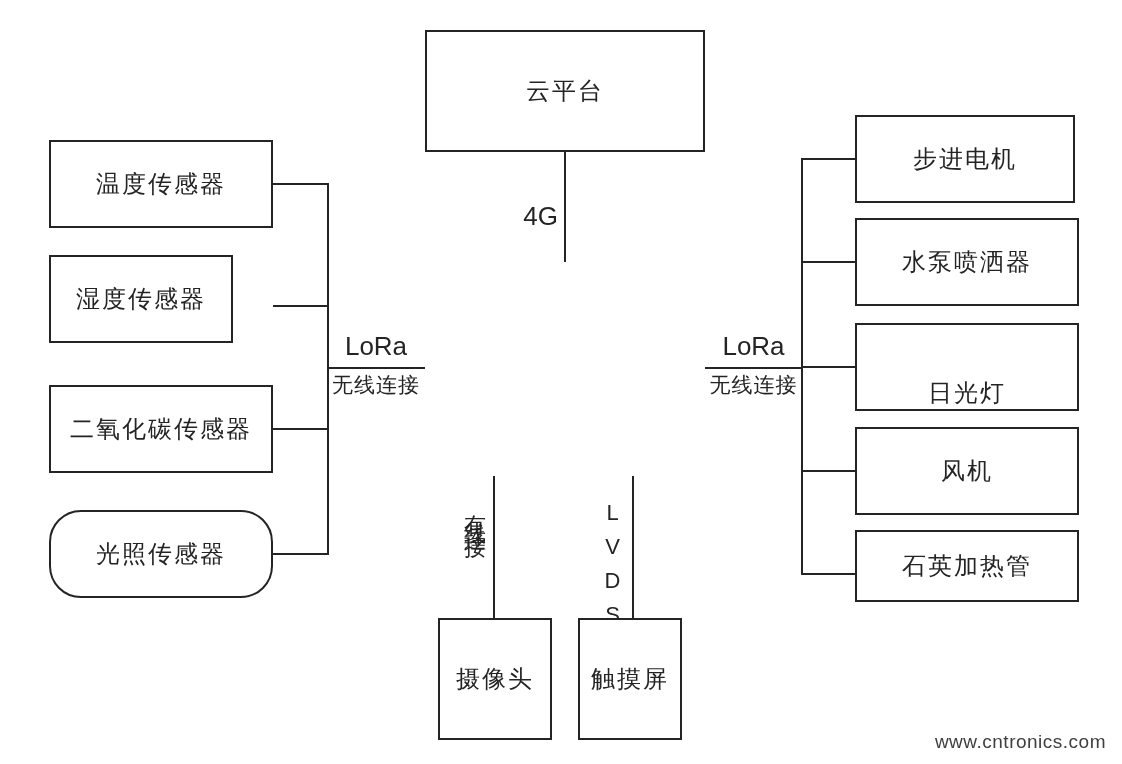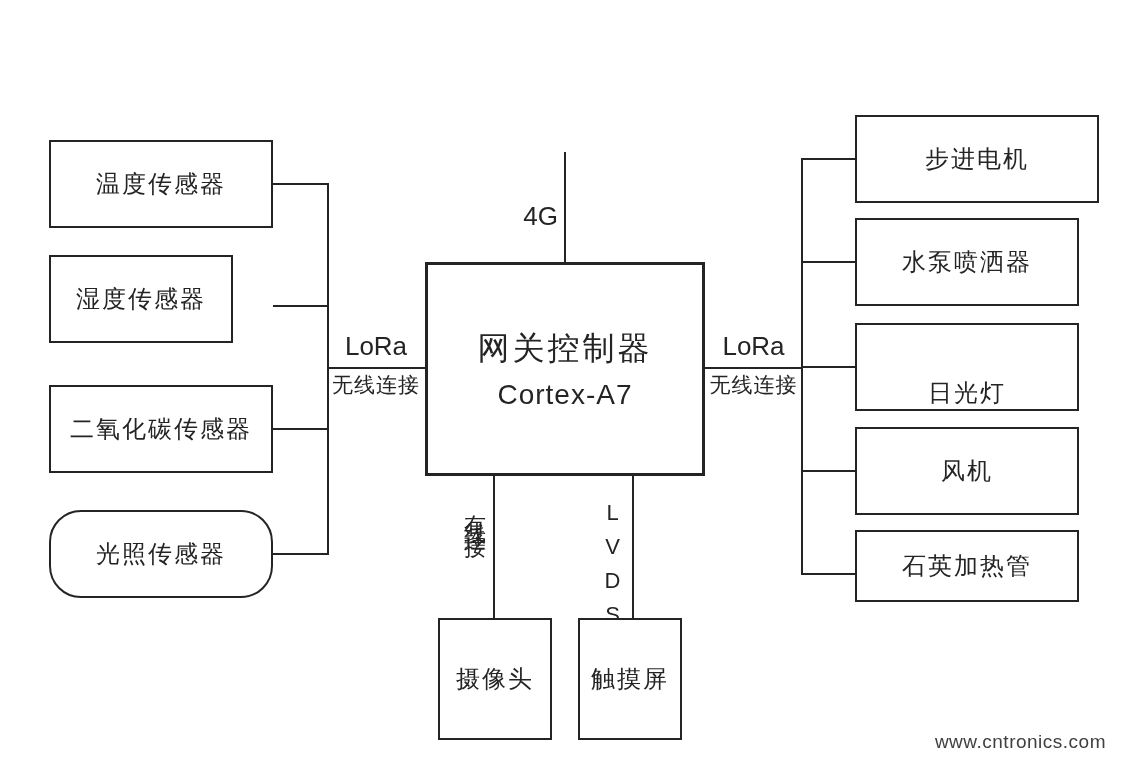--- a/index.html
+++ b/index.html
@@ -57,30 +57,27 @@
     font-size:19px;
     letter-spacing:0.5px;
     color:#404040;
   }
 </style>
 </head>
 <body>
 
 <div id="stage">
 
+  <div class="box" style="left:425px;top:30px;width:280px;height:122px;">
+    <span>云平台</span>
+  </div>
 
   <div class="vline" style="left:564px;top:152px;height:110px;"></div>
   <div class="lbl fourg" style="left:480px;top:201px;width:78px;">4G</div>
 
-  <div class="box thick" style="left:425px;top:262px;width:280px;height:214px;">
-    <div class="gateway-inner">
-      <div class="gateway-title">网关控制器</div>
-      <div class="gateway-sub">Cortex-A7</div>
-    </div>
-  </div>
 
   <div class="box" style="left:49px;top:140px;width:224px;height:88px;">
     <span>温度传感器</span>
   </div>
   <div class="box" style="left:49px;top:255px;width:184px;height:88px;">
     <span>湿度传感器</span>
   </div>
   <div class="box" style="left:49px;top:385px;width:224px;height:88px;">
     <span>二氧化碳传感器</span>
   </div>
@@ -91,21 +88,21 @@
   <div class="hline" style="left:273px;top:183px;width:56px;"></div>
   <div class="hline" style="left:273px;top:305px;width:56px;"></div>
   <div class="hline" style="left:273px;top:428px;width:56px;"></div>
   <div class="hline" style="left:273px;top:553px;width:56px;"></div>
   <div class="vline" style="left:327px;top:183px;height:372px;"></div>
   <div class="hline" style="left:327px;top:367px;width:98px;"></div>
 
   <div class="lbl center lora" style="left:327px;top:331px;width:98px;">LoRa</div>
   <div class="lbl center wuxian" style="left:325px;top:371px;width:102px;">无线连接</div>
 
-  <div class="box" style="left:855px;top:115px;width:244px;height:88px;">
+  <div class="box" style="left:855px;top:115px;width:220px;height:88px;">
     <span>步进电机</span>
   </div>
   <div class="box" style="left:855px;top:218px;width:224px;height:88px;">
     <span>水泵喷洒器</span>
   </div>
   <div class="box" style="left:855px;top:323px;width:224px;height:88px;align-items:flex-end;">
     <span>日光灯</span>
   </div>
   <div class="box" style="left:855px;top:427px;width:224px;height:88px;">
     <span>风机</span>

